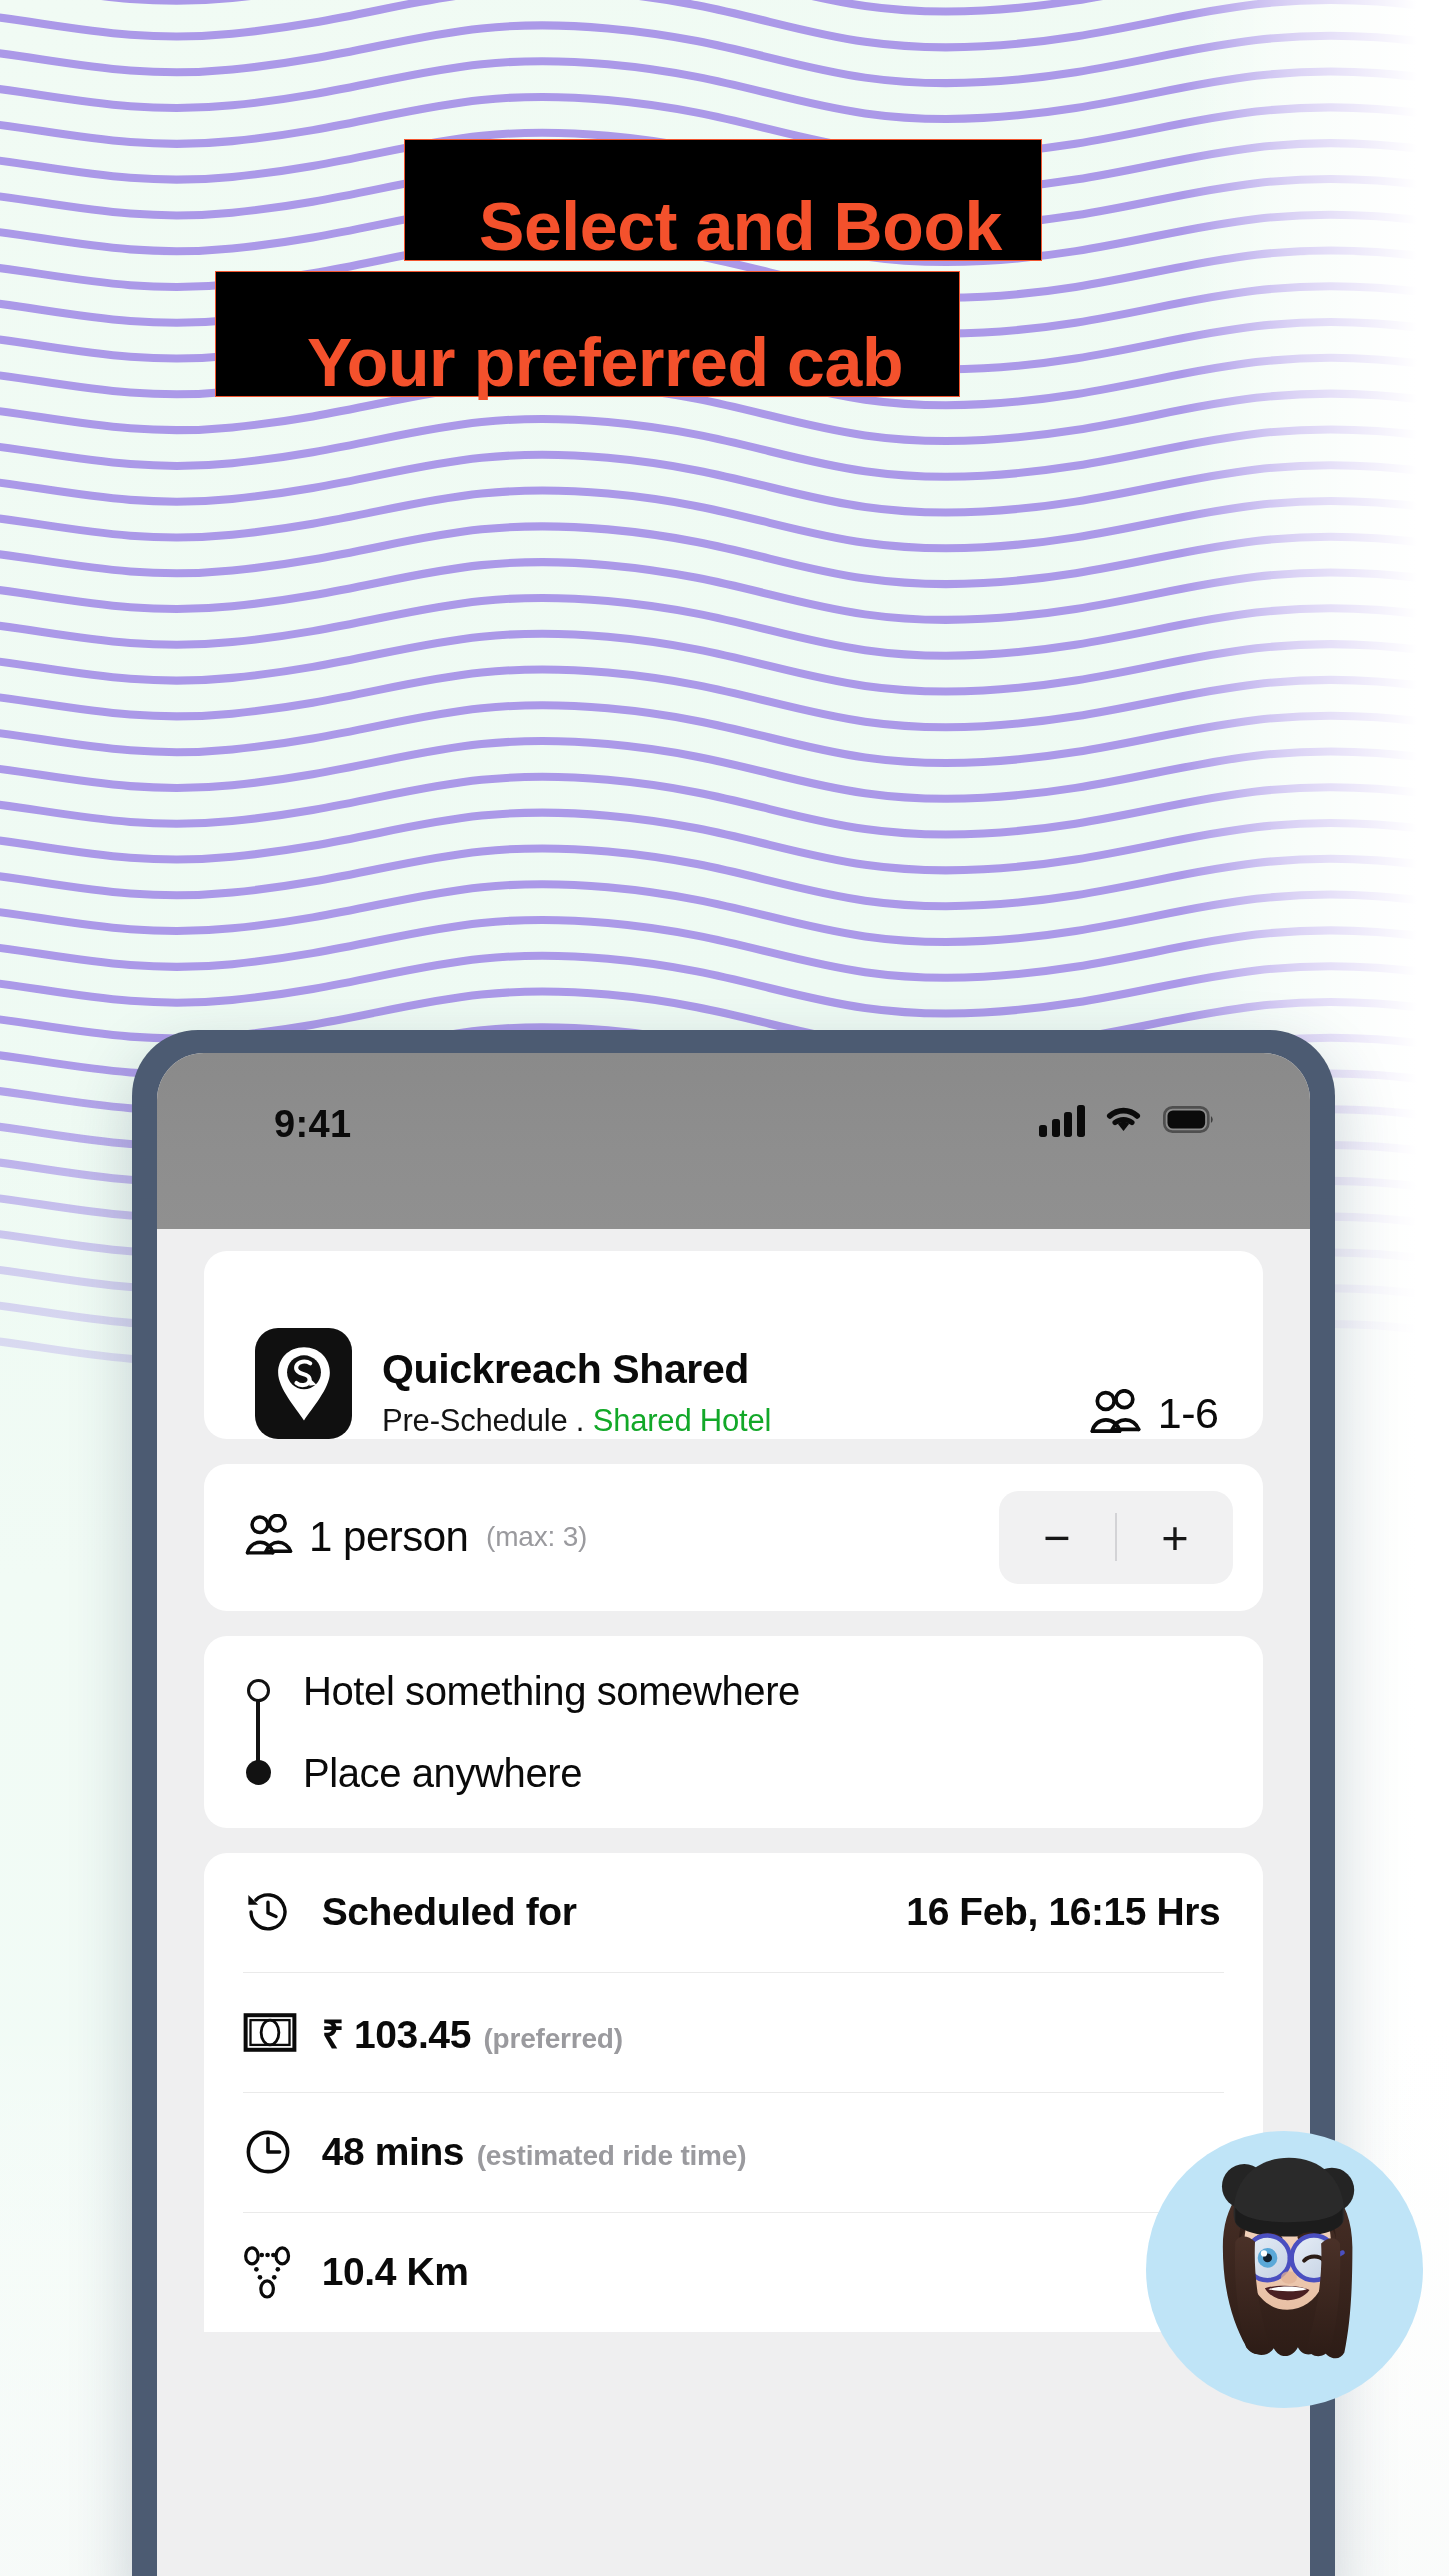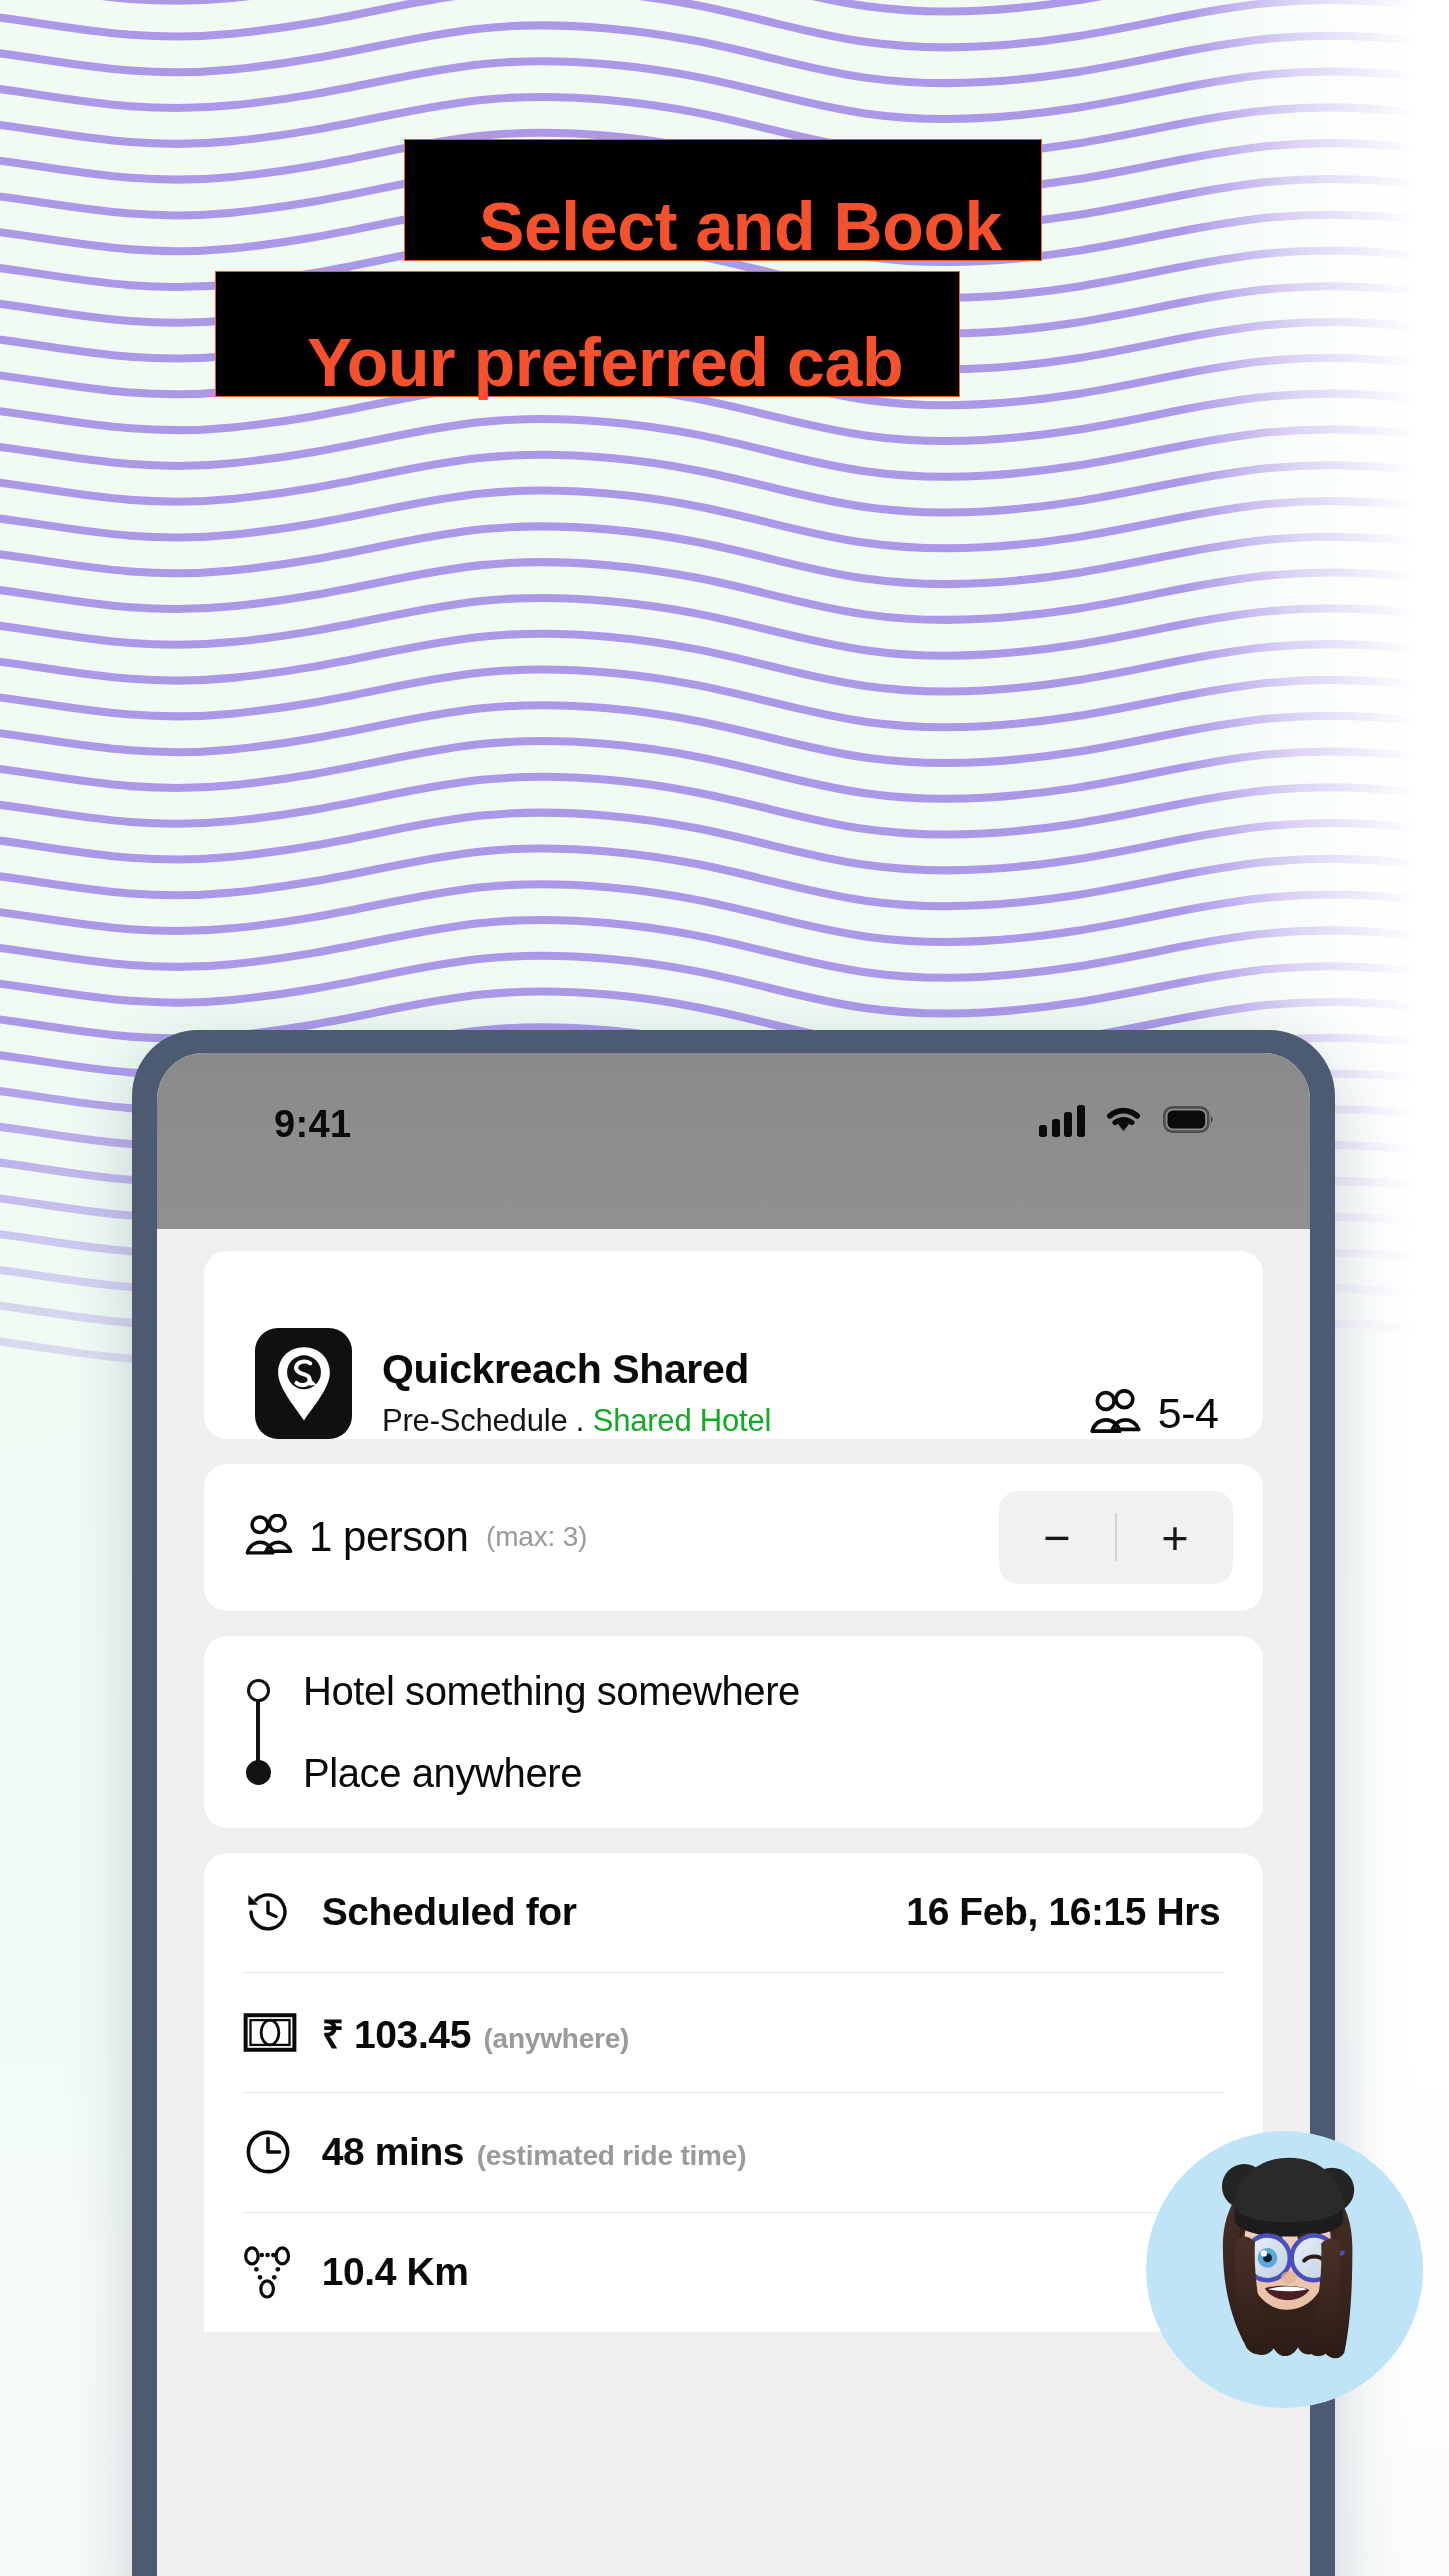--- a/index.html
+++ b/index.html
@@ -518,21 +518,21 @@
             <span>
               <svg width="55" height="47" viewBox="0 0 62 52">
                 <circle cx="20" cy="13" r="9.5" fill="none" stroke="#0a0a0a" stroke-width="4.2"></circle>
                 <circle cx="41" cy="11" r="9.5" fill="none" stroke="#0a0a0a" stroke-width="4.2"></circle>
                 <path d="M5 47 A15.5 15.5 0 0 1 35.5 47" fill="none" stroke="#0a0a0a" stroke-width="4.2" stroke-linecap="round"></path>
                 <path d="M5 47 L35.5 47" stroke="#0a0a0a" stroke-width="4.2" stroke-linecap="round"></path>
                 <path d="M27.5 45 A15.5 15.5 0 0 1 57 45" fill="none" stroke="#0a0a0a" stroke-width="4.2" stroke-linecap="round"></path>
                 <path d="M27.5 45 L57 45" stroke="#0a0a0a" stroke-width="4.2" stroke-linecap="round"></path>
               </svg>
             </span>
-            <span class="veh-cap-num">5-4</span>
+            <span class="veh-cap-num">1-6</span>
           </div>
         </div>
 
         <div class="card card-pax">
           <div class="pax-left">
             <span>
               <svg width="52" height="43" viewBox="0 0 62 52">
                 <circle cx="20" cy="13" r="9.5" fill="none" stroke="#0a0a0a" stroke-width="4.2"></circle>
                 <circle cx="41" cy="11" r="9.5" fill="none" stroke="#0a0a0a" stroke-width="4.2"></circle>
                 <path d="M5 47 A15.5 15.5 0 0 1 35.5 47" fill="none" stroke="#0a0a0a" stroke-width="4.2" stroke-linecap="round"></path>
@@ -580,21 +580,21 @@
           <div class="det-row">
             <span class="det-icon">
               <svg width="54" height="39" viewBox="0 0 60 44">
                 <rect x="2.5" y="2.5" width="55" height="39" fill="none" stroke="#0a0a0a" stroke-width="4.5"></rect>
                 <rect x="8" y="8" width="44" height="28" fill="none" stroke="#0a0a0a" stroke-width="2.6"></rect>
                 <ellipse cx="30" cy="22" rx="10" ry="14" fill="none" stroke="#0a0a0a" stroke-width="3.2"></ellipse>
               </svg>
             </span>
             <span class="det-main">
               <span>₹ 103.45</span>
-              <span class="det-note">(anywhere)</span>
+              <span class="det-note">(preferred)</span>
             </span>
           </div>
 
           <div class="det-row">
             <span class="det-icon">
               <svg width="50" height="50" viewBox="0 0 56 56">
                 <circle cx="28" cy="28" r="22" fill="none" stroke="#0a0a0a" stroke-width="4"></circle>
                 <path d="M28 13 L28 28 L41 28" fill="none" stroke="#0a0a0a" stroke-width="4" stroke-linecap="round" stroke-linejoin="round"></path>
               </svg>
             </span>

